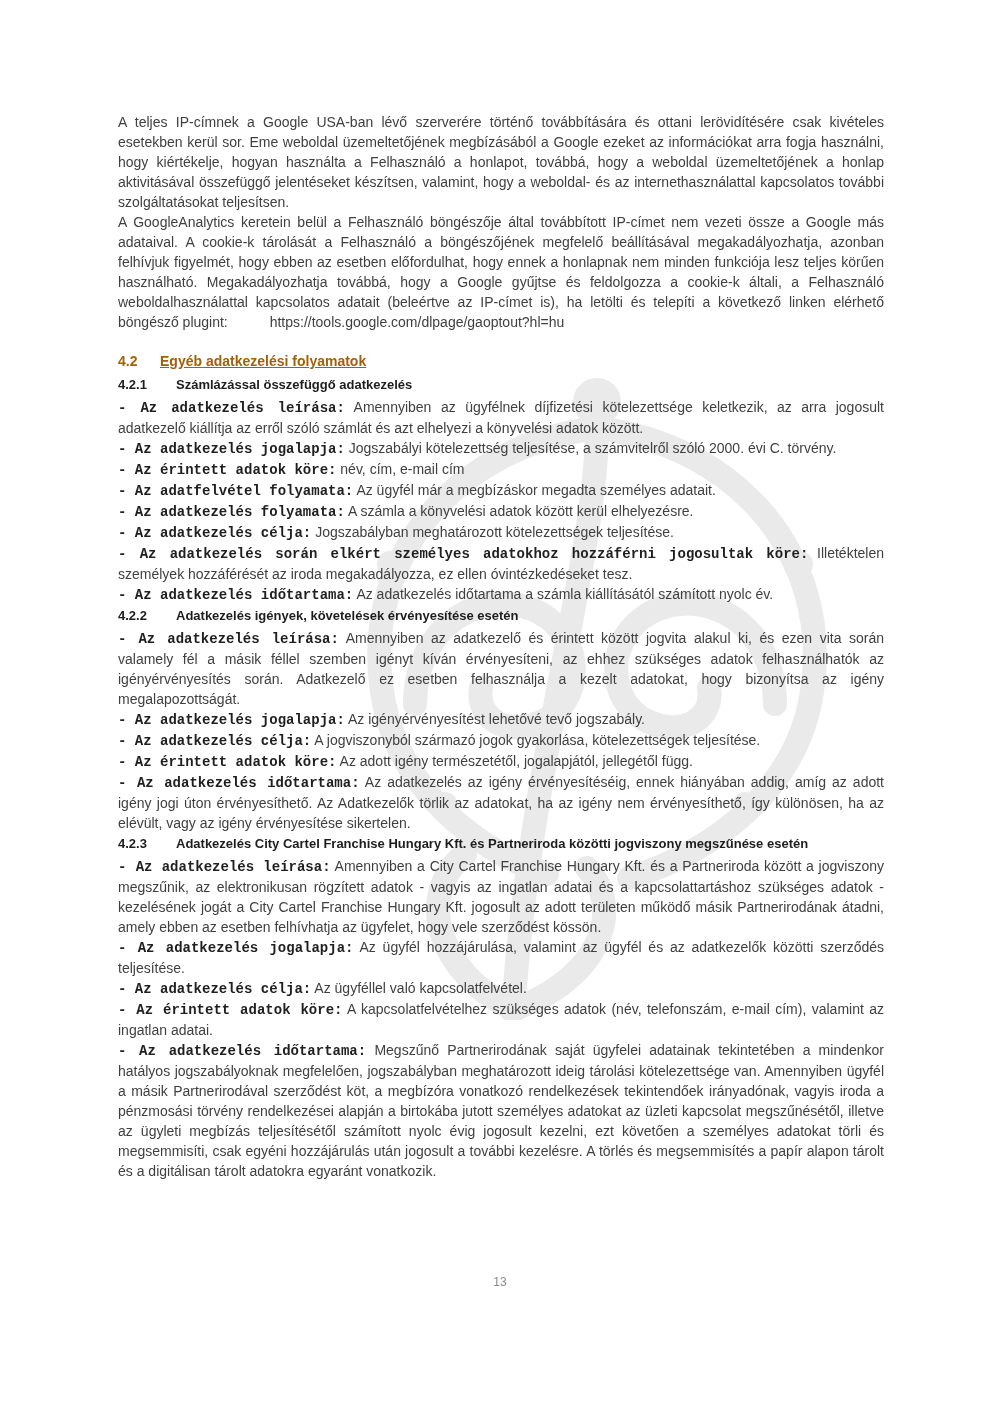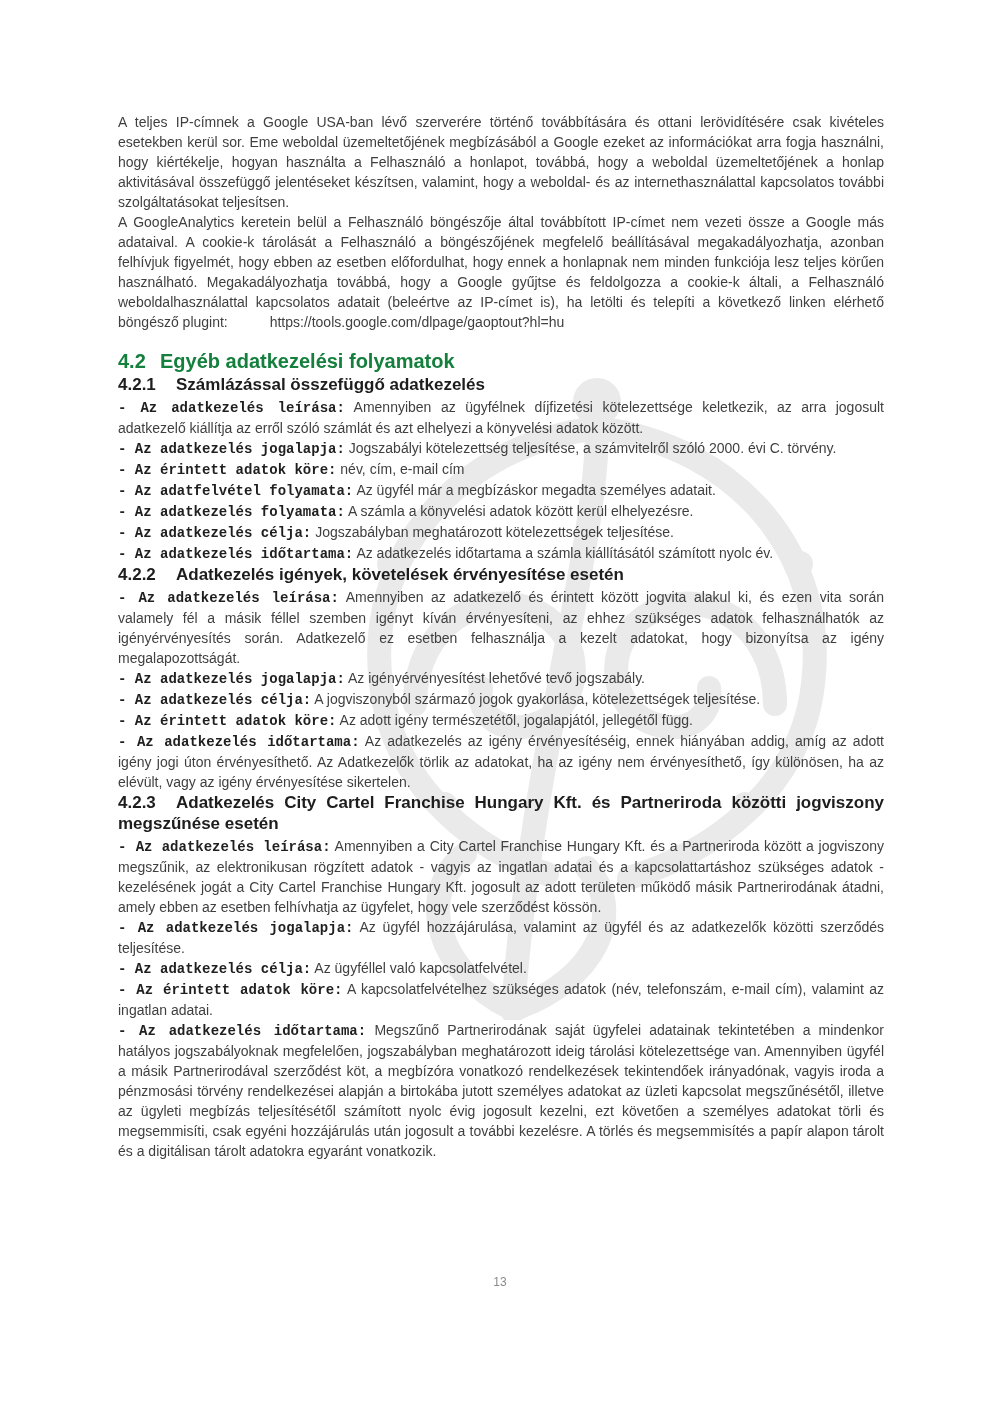--- a/index.html
+++ b/index.html
@@ -28,30 +28,31 @@
     width: 766px;
     z-index: 1;
     color: #3f3f3f;
     font-size: 14px;
     line-height: 20px;
     text-align: justify;
   }
   .content p { margin: 0; }
   .lbl { font-weight: 700; color: #1f1f1f; font-family: Liberation Mono, monospace; }
   h2.sec {
-    font-size: 20px;
+    font-size: 14px;
     line-height: 22px;
     font-weight: 700;
-    color: #15803d;
+    color: #a16207;
     margin: 18px 0 2px 0;
     text-align: left;
+    text-decoration: underline;
   }
   h2.sec .num { display: inline-block; min-width: 42px; }
   h3.subsec {
-    font-size: 17px;
+    font-size: 13px;
     line-height: 21px;
     font-weight: 700;
     color: #1d1d1d;
     margin: 0 0 2px 0;
     text-align: left;
   }
   h3.subsec.wide { text-align: justify; }
   h3.subsec .num { display: inline-block; min-width: 58px; }
   section.sub { margin: 0; }
   section.sub + section.sub { }
@@ -104,20 +105,21 @@
     <h2 class="sec"><span class="num">4.2</span><span>Egyéb adatkezelési folyamatok</span></h2>
 
     <section class="sub">
       <h3 class="subsec"><span class="num">4.2.1</span><span>Számlázással összefüggő adatkezelés</span></h3>
       <p class="item"><strong class="lbl">- Az adatkezelés leírása:</strong> <span>Amennyiben az ügyfélnek díjfizetési kötelezettsége keletkezik, az arra jogosult adatkezelő kiállítja az erről szóló számlát és azt elhelyezi a könyvelési adatok között.</span></p>
       <p class="item"><strong class="lbl">- Az adatkezelés jogalapja:</strong> <span>Jogszabályi kötelezettség teljesítése, a számvitelről szóló 2000. évi C. törvény.</span></p>
       <p class="item"><strong class="lbl">- Az érintett adatok köre:</strong> <span>név, cím, e-mail cím</span></p>
       <p class="item"><strong class="lbl">- Az adatfelvétel folyamata:</strong> <span>Az ügyfél már a megbízáskor megadta személyes adatait.</span></p>
       <p class="item"><strong class="lbl">- Az adatkezelés folyamata:</strong> <span>A számla a könyvelési adatok között kerül elhelyezésre.</span></p>
       <p class="item"><strong class="lbl">- Az adatkezelés célja:</strong> <span>Jogszabályban meghatározott kötelezettségek teljesítése.</span></p>
+      <p class="item"><strong class="lbl">- Az adatkezelés során elkért személyes adatokhoz hozzáférni jogosultak köre:</strong> <span>Illetéktelen személyek hozzáférését az iroda megakadályozza, ez ellen óvintézkedéseket tesz.</span></p>
       <p class="item"><strong class="lbl">- Az adatkezelés időtartama:</strong> <span>Az adatkezelés időtartama a számla kiállításától számított nyolc év.</span></p>
     </section>
 
     <section class="sub">
       <h3 class="subsec"><span class="num">4.2.2</span><span>Adatkezelés igények, követelések érvényesítése esetén</span></h3>
       <p class="item"><strong class="lbl">- Az adatkezelés leírása:</strong> <span>Amennyiben az adatkezelő és érintett között jogvita alakul ki, és ezen vita során valamely fél a másik féllel szemben igényt kíván érvényesíteni, az ehhez szükséges adatok felhasználhatók az igényérvényesítés során. Adatkezelő ez esetben felhasználja a kezelt adatokat, hogy bizonyítsa az igény megalapozottságát.</span></p>
       <p class="item"><strong class="lbl">- Az adatkezelés jogalapja:</strong> <span>Az igényérvényesítést lehetővé tevő jogszabály.</span></p>
       <p class="item"><strong class="lbl">- Az adatkezelés célja:</strong> <span>A jogviszonyból származó jogok gyakorlása, kötelezettségek teljesítése.</span></p>
       <p class="item"><strong class="lbl">- Az érintett adatok köre:</strong> <span>Az adott igény természetétől, jogalapjától, jellegétől függ.</span></p>
       <p class="item"><strong class="lbl">- Az adatkezelés időtartama:</strong> <span>Az adatkezelés az igény érvényesítéséig, ennek hiányában addig, amíg az adott igény jogi úton érvényesíthető. Az Adatkezelők törlik az adatokat, ha az igény nem érvényesíthető, így különösen, ha az elévült, vagy az igény érvényesítése sikertelen.</span></p>

